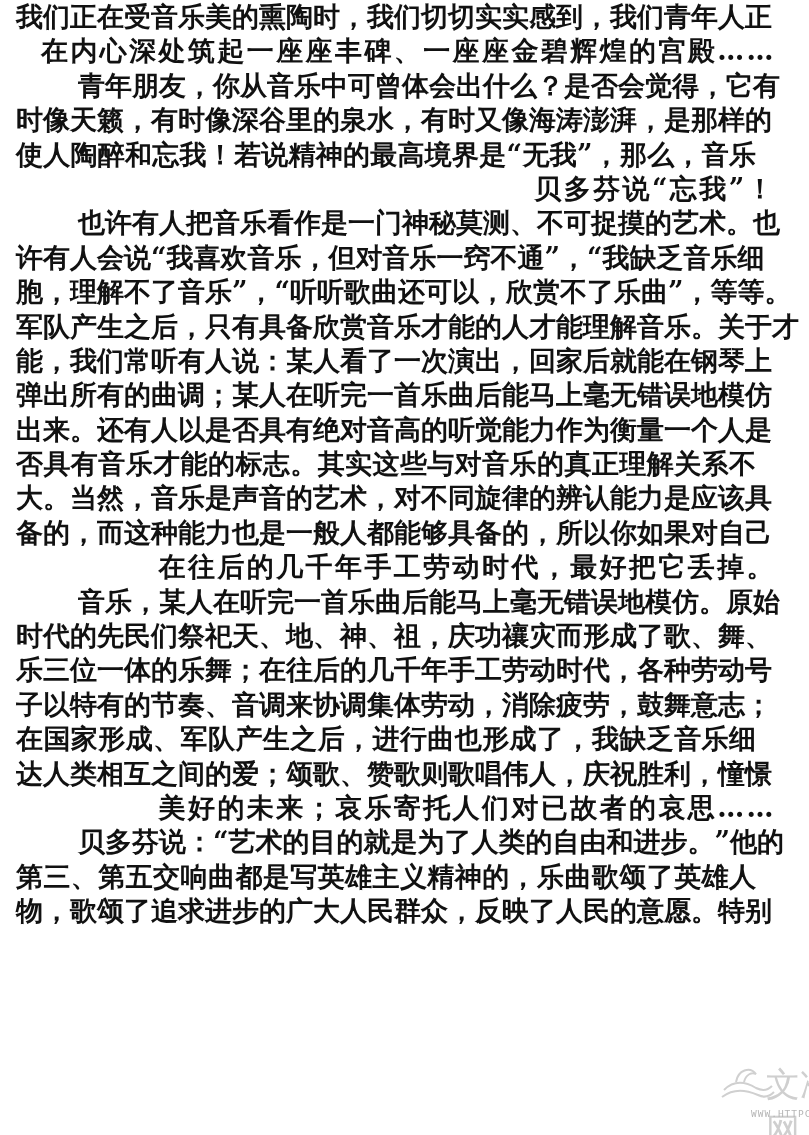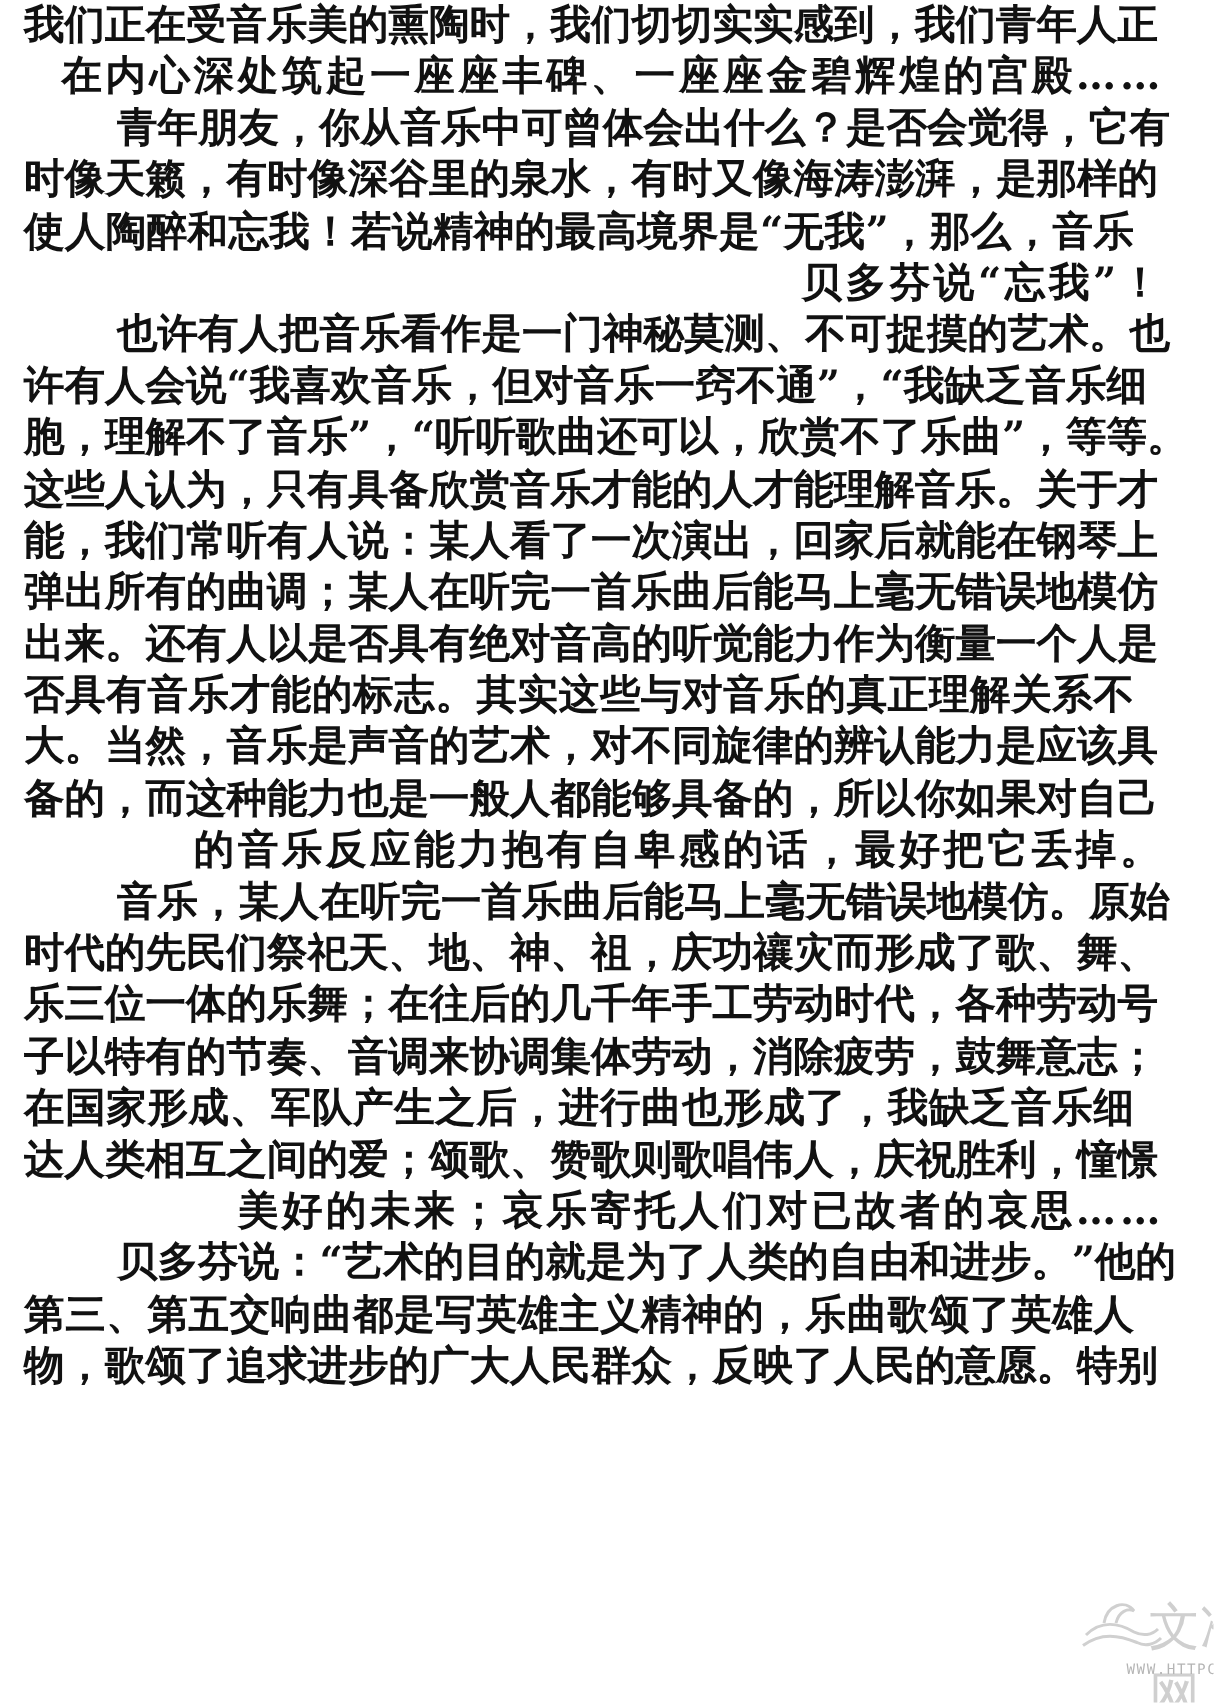--- a/index.html
+++ b/index.html
@@ -27,28 +27,28 @@
 <div class="page" id="page">
     <div class="line justify">我们正在受音乐美的熏陶时，我们切切实实感到，我们青年人正</div>
     <div class="line">在内心深处筑起一座座丰碑、一座座金碧辉煌的宫殿……</div>
     <div class="line indent justify" style="width: 678px;">青年朋友，你从音乐中可曾体会出什么？是否会觉得，它有</div>
     <div class="line justify">时像天籁，有时像深谷里的泉水，有时又像海涛澎湃，是那样的</div>
     <div class="line justify">使人陶醉和忘我！若说精神的最高境界是“无我”，那么，音乐</div>
     <div class="line">贝多芬说“忘我”！</div>
     <div class="line indent justify" style="width: 678px;">也许有人把音乐看作是一门神秘莫测、不可捉摸的艺术。也</div>
     <div class="line justify">许有人会说“我喜欢音乐，但对音乐一窍不通”，“我缺乏音乐细</div>
     <div class="line justify">胞，理解不了音乐”，“听听歌曲还可以，欣赏不了乐曲”，等等。</div>
-    <div class="line justify">这些人认为，只有具备欣赏音乐才能的人才能理解音乐。关于才</div>
+    <div class="line justify">军队产生之后，只有具备欣赏音乐才能的人才能理解音乐。关于才</div>
     <div class="line justify">能，我们常听有人说：某人看了一次演出，回家后就能在钢琴上</div>
     <div class="line justify">弹出所有的曲调；某人在听完一首乐曲后能马上毫无错误地模仿</div>
     <div class="line justify">出来。还有人以是否具有绝对音高的听觉能力作为衡量一个人是</div>
     <div class="line justify">否具有音乐才能的标志。其实这些与对音乐的真正理解关系不</div>
     <div class="line justify">大。当然，音乐是声音的艺术，对不同旋律的辨认能力是应该具</div>
     <div class="line justify">备的，而这种能力也是一般人都能够具备的，所以你如果对自己</div>
-    <div class="line">的音乐反应能力抱有自卑感的话，最好把它丢掉。</div>
+    <div class="line">在往后的几千年手工劳动时代，最好把它丢掉。</div>
     <div class="line indent justify" style="width: 678px;">音乐，某人在听完一首乐曲后能马上毫无错误地模仿。原始</div>
     <div class="line justify">时代的先民们祭祀天、地、神、祖，庆功禳灾而形成了歌、舞、</div>
     <div class="line justify">乐三位一体的乐舞；在往后的几千年手工劳动时代，各种劳动号</div>
     <div class="line justify">子以特有的节奏、音调来协调集体劳动，消除疲劳，鼓舞意志；</div>
     <div class="line justify">在国家形成、军队产生之后，进行曲也形成了，我缺乏音乐细</div>
     <div class="line justify">达人类相互之间的爱；颂歌、赞歌则歌唱伟人，庆祝胜利，憧憬</div>
     <div class="line">美好的未来；哀乐寄托人们对已故者的哀思……</div>
     <div class="line indent justify" style="width: 678px;">贝多芬说：“艺术的目的就是为了人类的自由和进步。”他的</div>
     <div class="line justify">第三、第五交响曲都是写英雄主义精神的，乐曲歌颂了英雄人</div>
     <div class="line justify">物，歌颂了追求进步的广大人民群众，反映了人民的意愿。特别</div>

